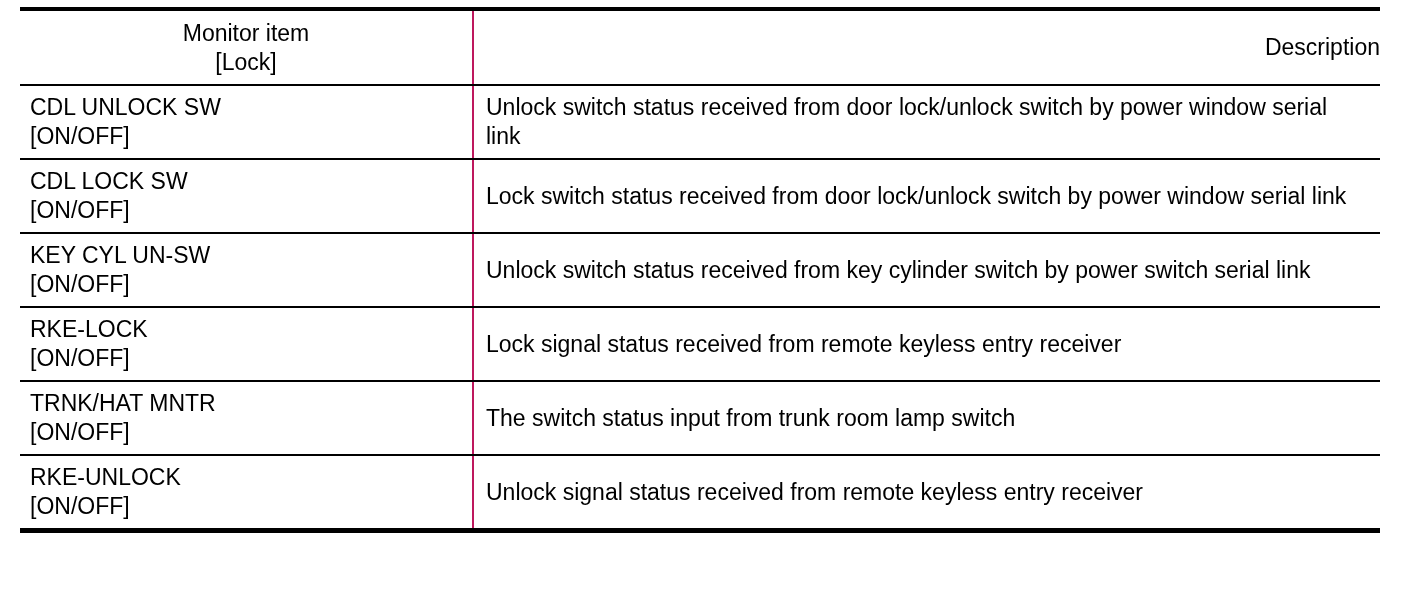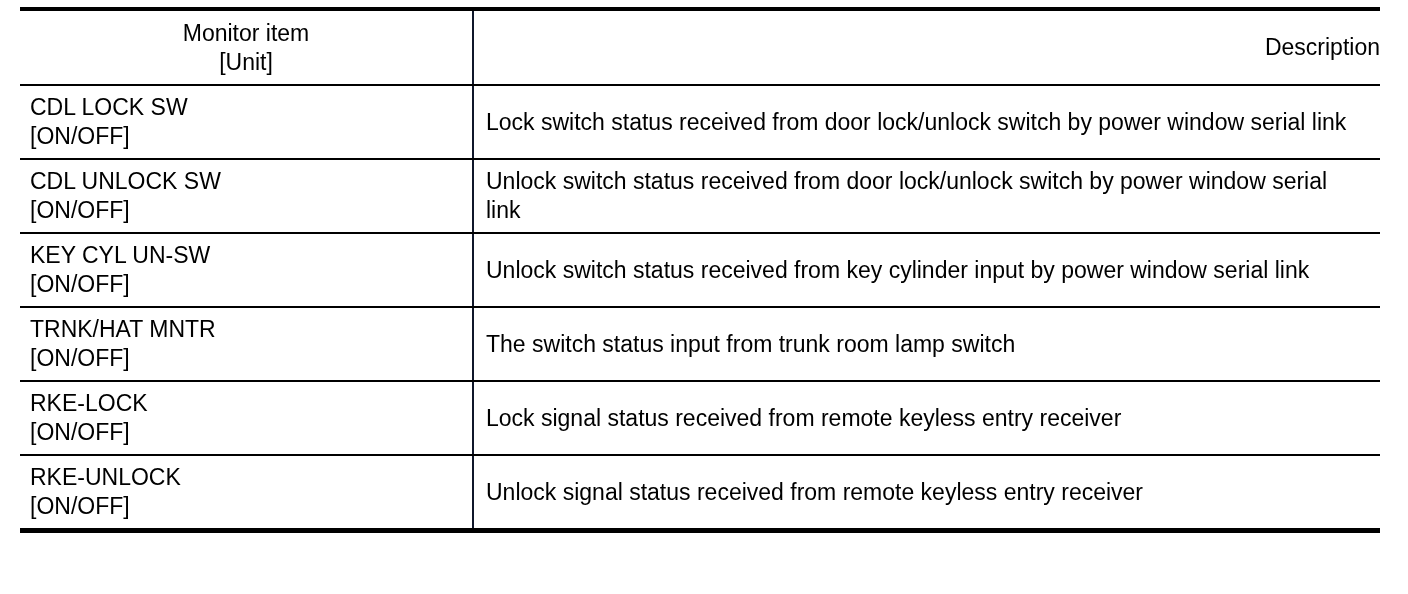--- a/index.html
+++ b/index.html
@@ -28,21 +28,21 @@
     line-height: 29px;
   }
   .doc-table th, .doc-table td {
     border-bottom: 2px solid #000000;
     vertical-align: middle;
     font-weight: normal;
     padding: 0;
   }
   .col-item {
     width: 452px;
-    border-right: 2px solid #0f172a;
+    border-right: 2px solid #be185d;
   }
   th.col-item {
     text-align: center;
     height: 73px;
   }
   td.col-item {
     text-align: left;
     padding-left: 10px;
     height: 72px;
   }
@@ -58,65 +58,65 @@
   }
 </style>
 </head>
 <body>
 
 <table class="doc-table">
   <thead>
     <tr>
       <th class="col-item">
         <div>Monitor item</div>
-        <div>[Unit]</div>
+        <div>[Lock]</div>
       </th>
       <th class="col-desc">Description</th>
     </tr>
   </thead>
   <tbody id="rows">
+  <tr>
+    <td class="col-item">
+      <div class="item-name">CDL UNLOCK SW</div>
+      <div class="item-unit">[ON/OFF]</div>
+    </td>
+    <td class="col-desc">Unlock switch status received from door lock/unlock switch by power window serial link</td>
+  </tr>
+
   <tr>
     <td class="col-item">
       <div class="item-name">CDL LOCK SW</div>
       <div class="item-unit">[ON/OFF]</div>
     </td>
     <td class="col-desc">Lock switch status received from door lock/unlock switch by power window serial link</td>
   </tr>
 
-  <tr>
-    <td class="col-item">
-      <div class="item-name">CDL UNLOCK SW</div>
-      <div class="item-unit">[ON/OFF]</div>
-    </td>
-    <td class="col-desc">Unlock switch status received from door lock/unlock switch by power window serial link</td>
-  </tr>
-
 
   <tr>
     <td class="col-item">
       <div class="item-name">KEY CYL UN-SW</div>
       <div class="item-unit">[ON/OFF]</div>
     </td>
-    <td class="col-desc">Unlock switch status received from key cylinder input by power window serial link</td>
+    <td class="col-desc">Unlock switch status received from key cylinder switch by power switch serial link</td>
+  </tr>
+
+  <tr>
+    <td class="col-item">
+      <div class="item-name">RKE-LOCK</div>
+      <div class="item-unit">[ON/OFF]</div>
+    </td>
+    <td class="col-desc">Lock signal status received from remote keyless entry receiver</td>
   </tr>
 
   <tr>
     <td class="col-item">
       <div class="item-name">TRNK/HAT MNTR</div>
       <div class="item-unit">[ON/OFF]</div>
     </td>
     <td class="col-desc">The switch status input from trunk room lamp switch</td>
-  </tr>
-
-  <tr>
-    <td class="col-item">
-      <div class="item-name">RKE-LOCK</div>
-      <div class="item-unit">[ON/OFF]</div>
-    </td>
-    <td class="col-desc">Lock signal status received from remote keyless entry receiver</td>
   </tr>
 
   <tr>
     <td class="col-item">
       <div class="item-name">RKE-UNLOCK</div>
       <div class="item-unit">[ON/OFF]</div>
     </td>
     <td class="col-desc">Unlock signal status received from remote keyless entry receiver</td>
   </tr>
 </tbody>

